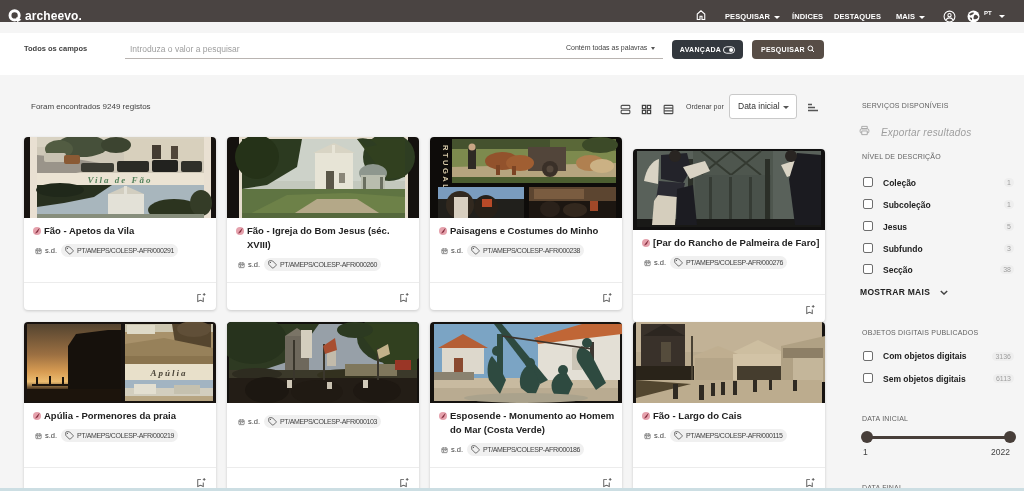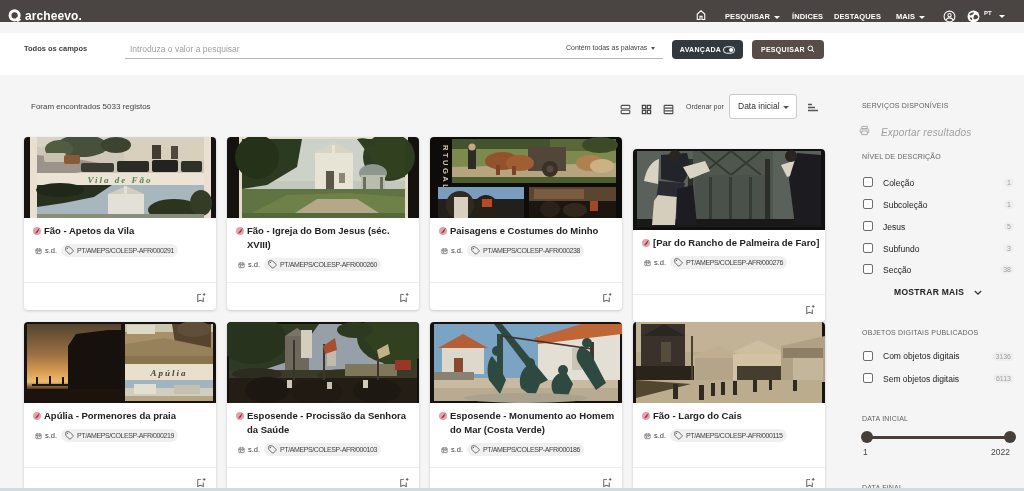--- a/index.html
+++ b/index.html
@@ -35,24 +35,24 @@
 .lvlicon { position:absolute; left:0; top:3px; width:8px; height:8px; }
 .chips { margin-top:6px; margin-left:2px; height:13px; display:flex; align-items:center; }
 .sd { font-size:7.5px; color:#424242; display:flex; align-items:center; }
 .sd svg { margin-right:3px; }
 .refchip { margin-left:4px; background:#f0f0f0; border-radius:7px; height:13px; font-size:7px; letter-spacing:-0.4px; color:#424242; padding:0 4px; display:flex; align-items:center; }
 .refchip svg { margin-right:3px; }
 .cfoot { position:absolute; left:0; bottom:0; width:100%; height:28px; border-top:1px solid #ececec; }
 .cfoot svg { position:absolute; right:10px; top:9px; }
 
 .sh { position:absolute; left:862px; font-size:7px; color:#616161; letter-spacing:0.2px; }
-.fitem { position:absolute; left:894px; font-size:8.5px; font-weight:bold; color:#212121; }
+.fitem { position:absolute; left:860px; font-size:8.5px; font-weight:bold; color:#212121; }
 .cbox { position:absolute; left:863px; width:10px; height:10px; border:1.5px solid #6e6e6e; border-radius:2px; background:#fff; }
 .cnt { position:absolute; font-size:7px; color:#9e9e9e; right:10px; background:#eeeeee; border-radius:6px; padding:1px 3px; }
-.flabel { position:absolute; left:883px; font-size:8.5px; font-weight:400; color:#212121; }
+.flabel { position:absolute; left:883px; font-size:8.5px; font-weight:700; color:#212121; }
 #bottomstrip { position:absolute; left:0; top:488px; width:1024px; height:3px; background:#ccdee3; }
 </style>
 </head>
 <body>
 <div id="topbar">
   <svg id="logo" width="14" height="14" viewBox="0 0 14 14">
       <circle cx="6.6" cy="6.4" r="4.6" fill="none" stroke="#fff" stroke-width="2.9"></circle>
       <path d="M8.4 8.0 L13.4 10.8 L9.2 13.2 Z" fill="#fff"></path>
     </svg>
   <div id="logotext">archeevo.</div>
@@ -81,21 +81,21 @@
 <div id="searchline"></div>
 <div id="contem">Contém todas as palavras<span class="caret"></span></div>
 <div class="btn" id="btn-avancada">AVANÇADA <svg width="12" height="8" viewBox="0 0 13 8" style="vertical-align:-1.5px;">
       <rect x="0.5" y="0.5" width="12" height="7" rx="3.5" fill="none" stroke="#fff"></rect>
       <circle cx="8.8" cy="4" r="2.2" fill="#fff"></circle>
     </svg></div>
 <div class="btn" id="btn-pesquisar">PESQUISAR <svg width="8" height="8" viewBox="0 0 24 24" style="vertical-align:-1px;">
       <circle cx="10" cy="10" r="7" fill="none" stroke="#fff" stroke-width="3"></circle>
       <path d="M15 15 L21 21" stroke="#fff" stroke-width="3"></path>
     </svg></div>
-<div id="found">Foram encontrados 5033 registos</div>
+<div id="found">Foram encontrados 9249 registos</div>
 
 <svg class="abs" style="left:620px;top:104px;" width="11" height="11" viewBox="0 0 24 24">
     <rect x="2.5" y="3" width="19" height="7.5" rx="2" fill="none" stroke="#4e4e4e" stroke-width="2.4"></rect>
     <rect x="2.5" y="13.5" width="19" height="7.5" rx="2" fill="none" stroke="#4e4e4e" stroke-width="2.4"></rect>
   </svg>
 <svg class="abs" style="left:641px;top:104px;" width="11" height="11" viewBox="0 0 24 24">
     <g fill="none" stroke="#3e3e3e" stroke-width="2.6">
       <rect x="3" y="3" width="7.2" height="7.2"></rect>
       <rect x="13.8" y="3" width="7.2" height="7.2"></rect>
       <rect x="3" y="13.8" width="7.2" height="7.2"></rect>
@@ -414,24 +414,20 @@
 <rect x="60" y="58" width="5" height="8" fill="#cfc8b8"></rect>
 <rect x="100" y="60" width="5" height="7" fill="#c8c1b1"></rect>
 <rect x="136" y="58" width="5" height="8" fill="#d2cbbb"></rect>
 <rect x="66" y="18" width="2" height="40" fill="#3a362c"></rect>
 <rect x="96" y="22" width="2" height="36" fill="#3a362c"></rect>
 <rect x="150" y="26" width="2" height="32" fill="#3a362c"></rect>
 <polygon points="96,24 108,16 110,28 98,32" fill="#a84e30"></polygon>
 <polygon points="150,28 161,22 163,32 152,37" fill="#c2b28a"></polygon>
 </svg>
 <div class="cbody">
-  <div class="ctitle"><svg class="lvlicon" viewBox="0 0 10 10">
-          <circle cx="5" cy="5" r="5" fill="#e5a1ac"></circle>
-          <path d="M7.8 1.8 L4.8 5.2 L3.2 7.8 L5.8 6.4 Z" fill="#7c2335" stroke="#7c2335" stroke-width="0.5"></path>
-        </svg>Esposende - Procissão da Senhora da Saúde</div>
   <div class="chips">
         <span class="sd"><svg width="7" height="8" viewBox="0 0 24 24">
             <rect x="3" y="5" width="18" height="16" rx="2" fill="none" stroke="#424242" stroke-width="2"></rect>
             <path d="M3 10 H21 M8 3 V7 M16 3 V7" stroke="#424242" stroke-width="2"></path>
             <path d="M7 14 H11 M7 17 H11 M13 14 H17" stroke="#424242" stroke-width="2"></path>
           </svg>s.d.</span>
   <span class="refchip"><svg width="9" height="9" viewBox="0 0 24 24">
             <path d="M21.4 11.6 L12.4 2.6 C12 2.2 11.5 2 11 2 H4 C2.9 2 2 2.9 2 4 V11 C2 11.5 2.2 12 2.6 12.4 L11.6 21.4 C12.4 22.2 13.6 22.2 14.4 21.4 L21.4 14.4 C22.2 13.6 22.2 12.4 21.4 11.6 Z" fill="none" stroke="#424242" stroke-width="2"></path>
             <circle cx="6.5" cy="6.5" r="1.5" fill="#424242"></circle>
           </svg>PT/AMEPS/COLESP-AFR/000103</span>

